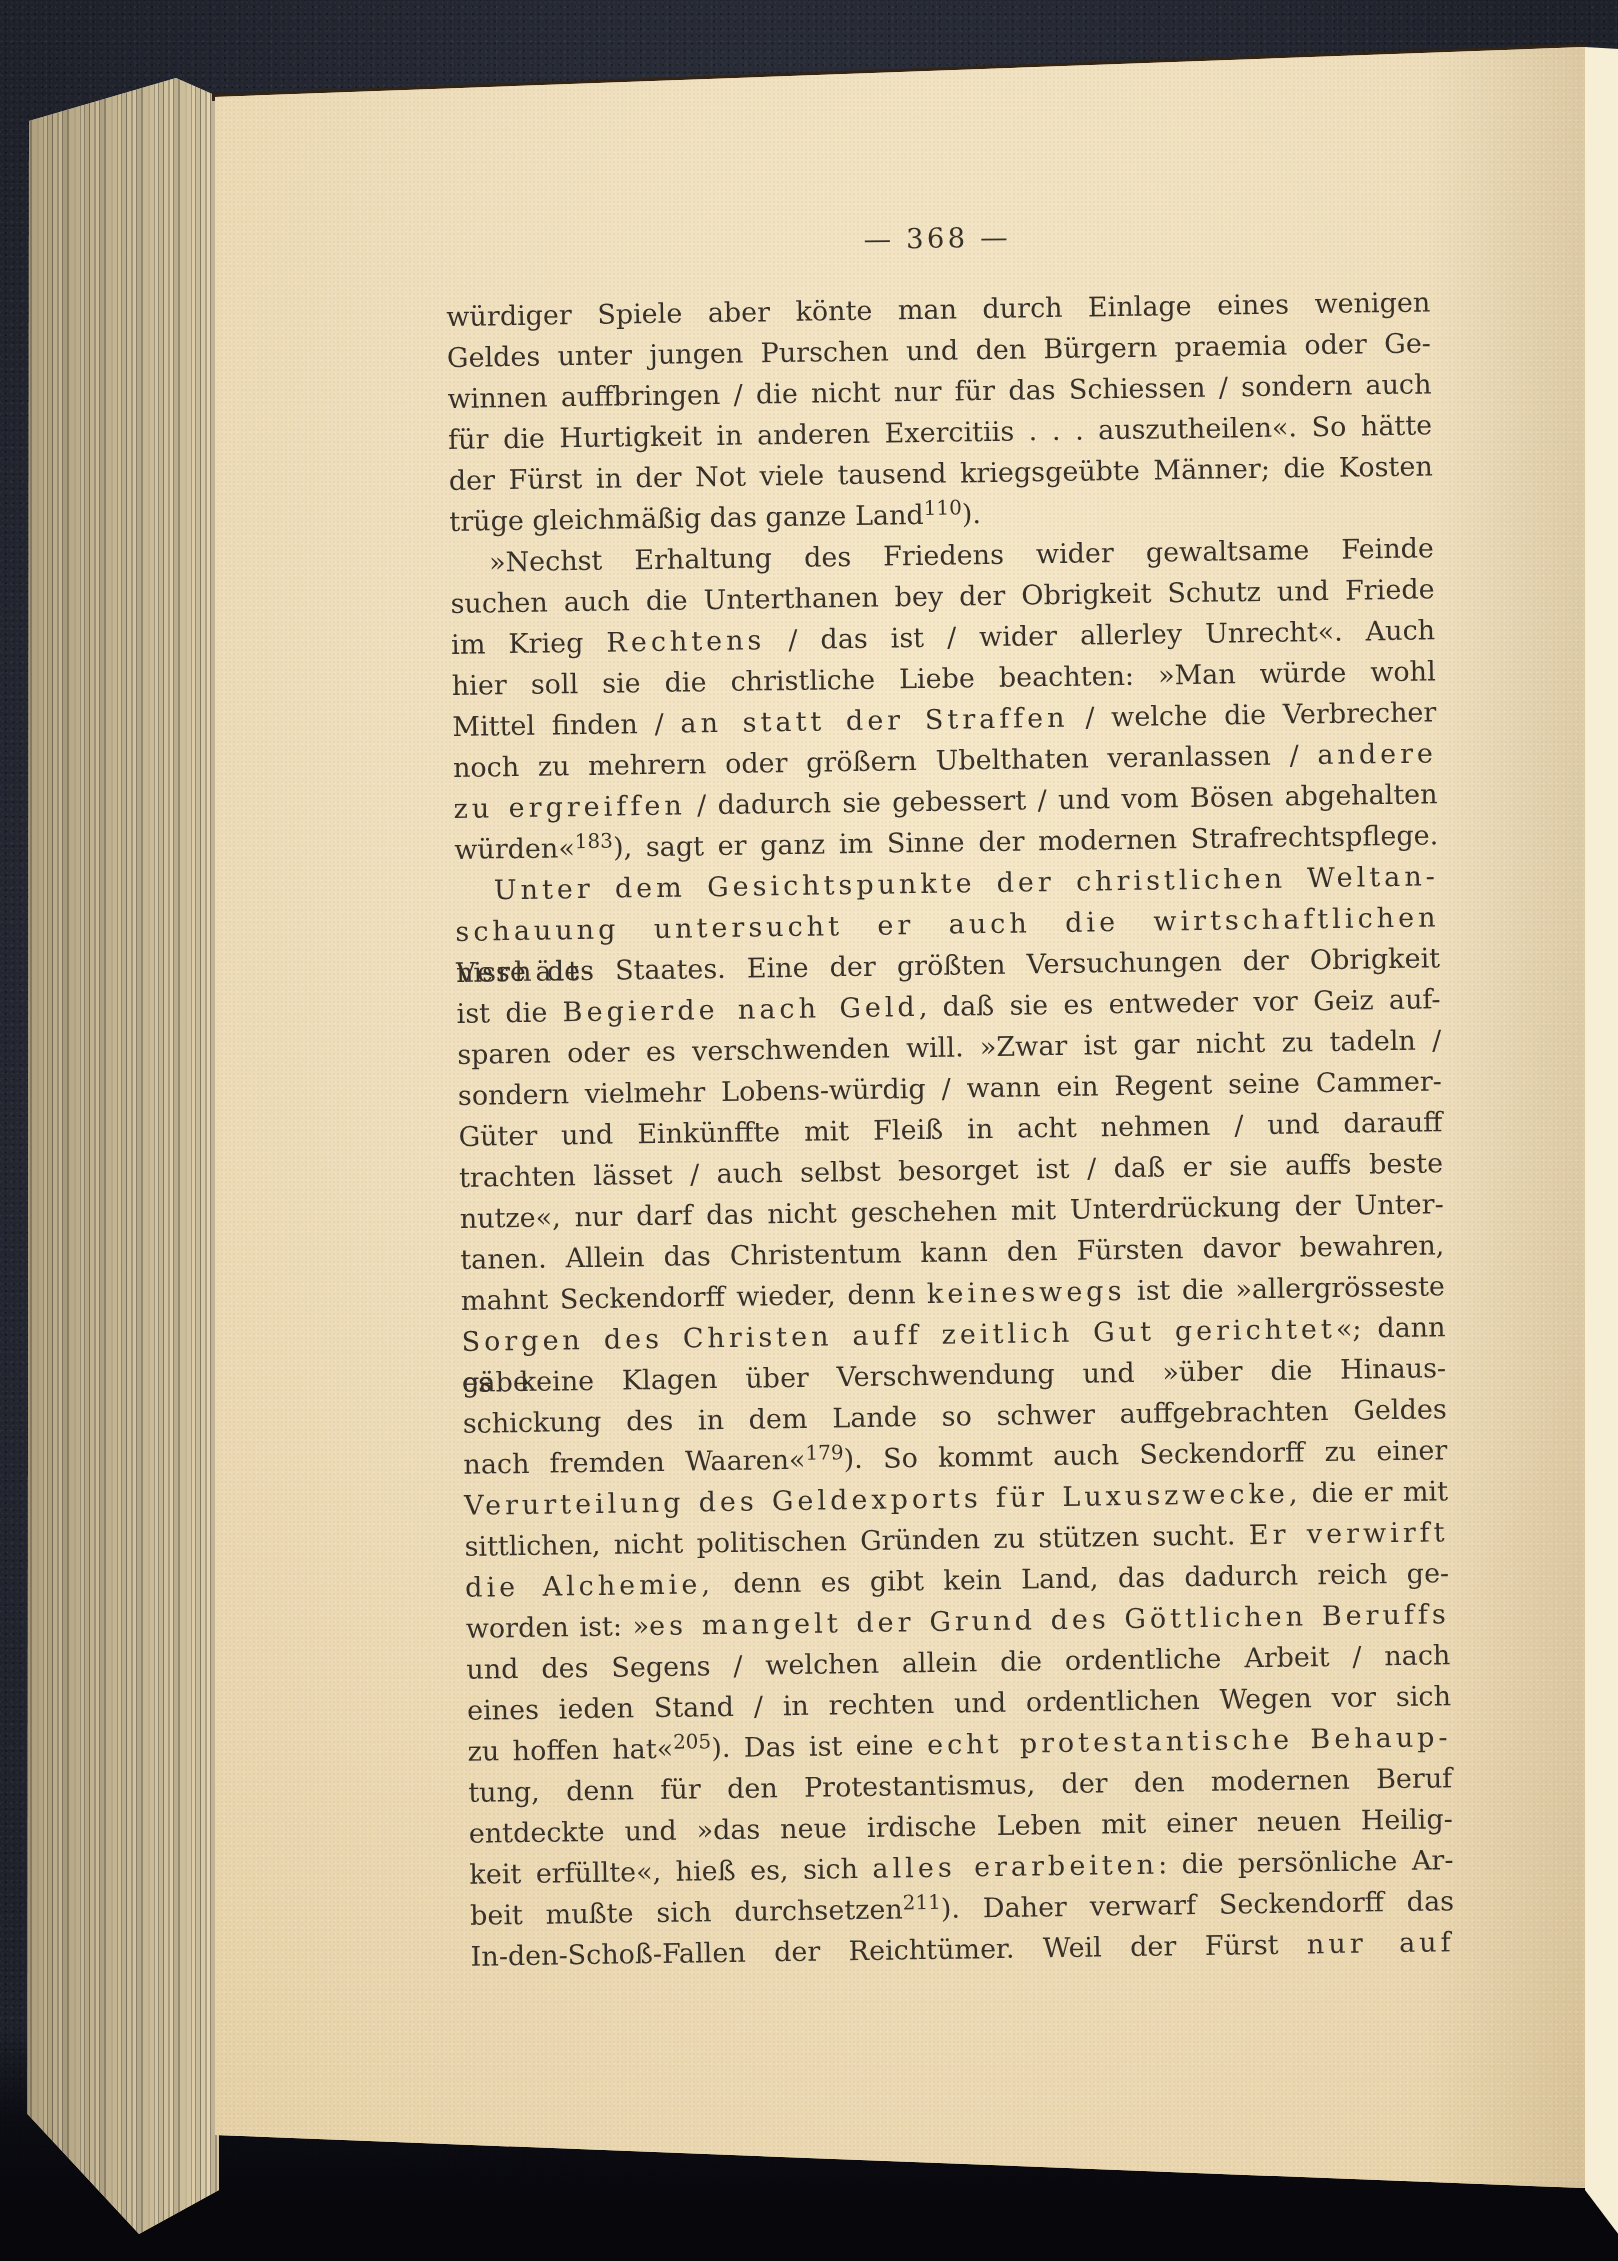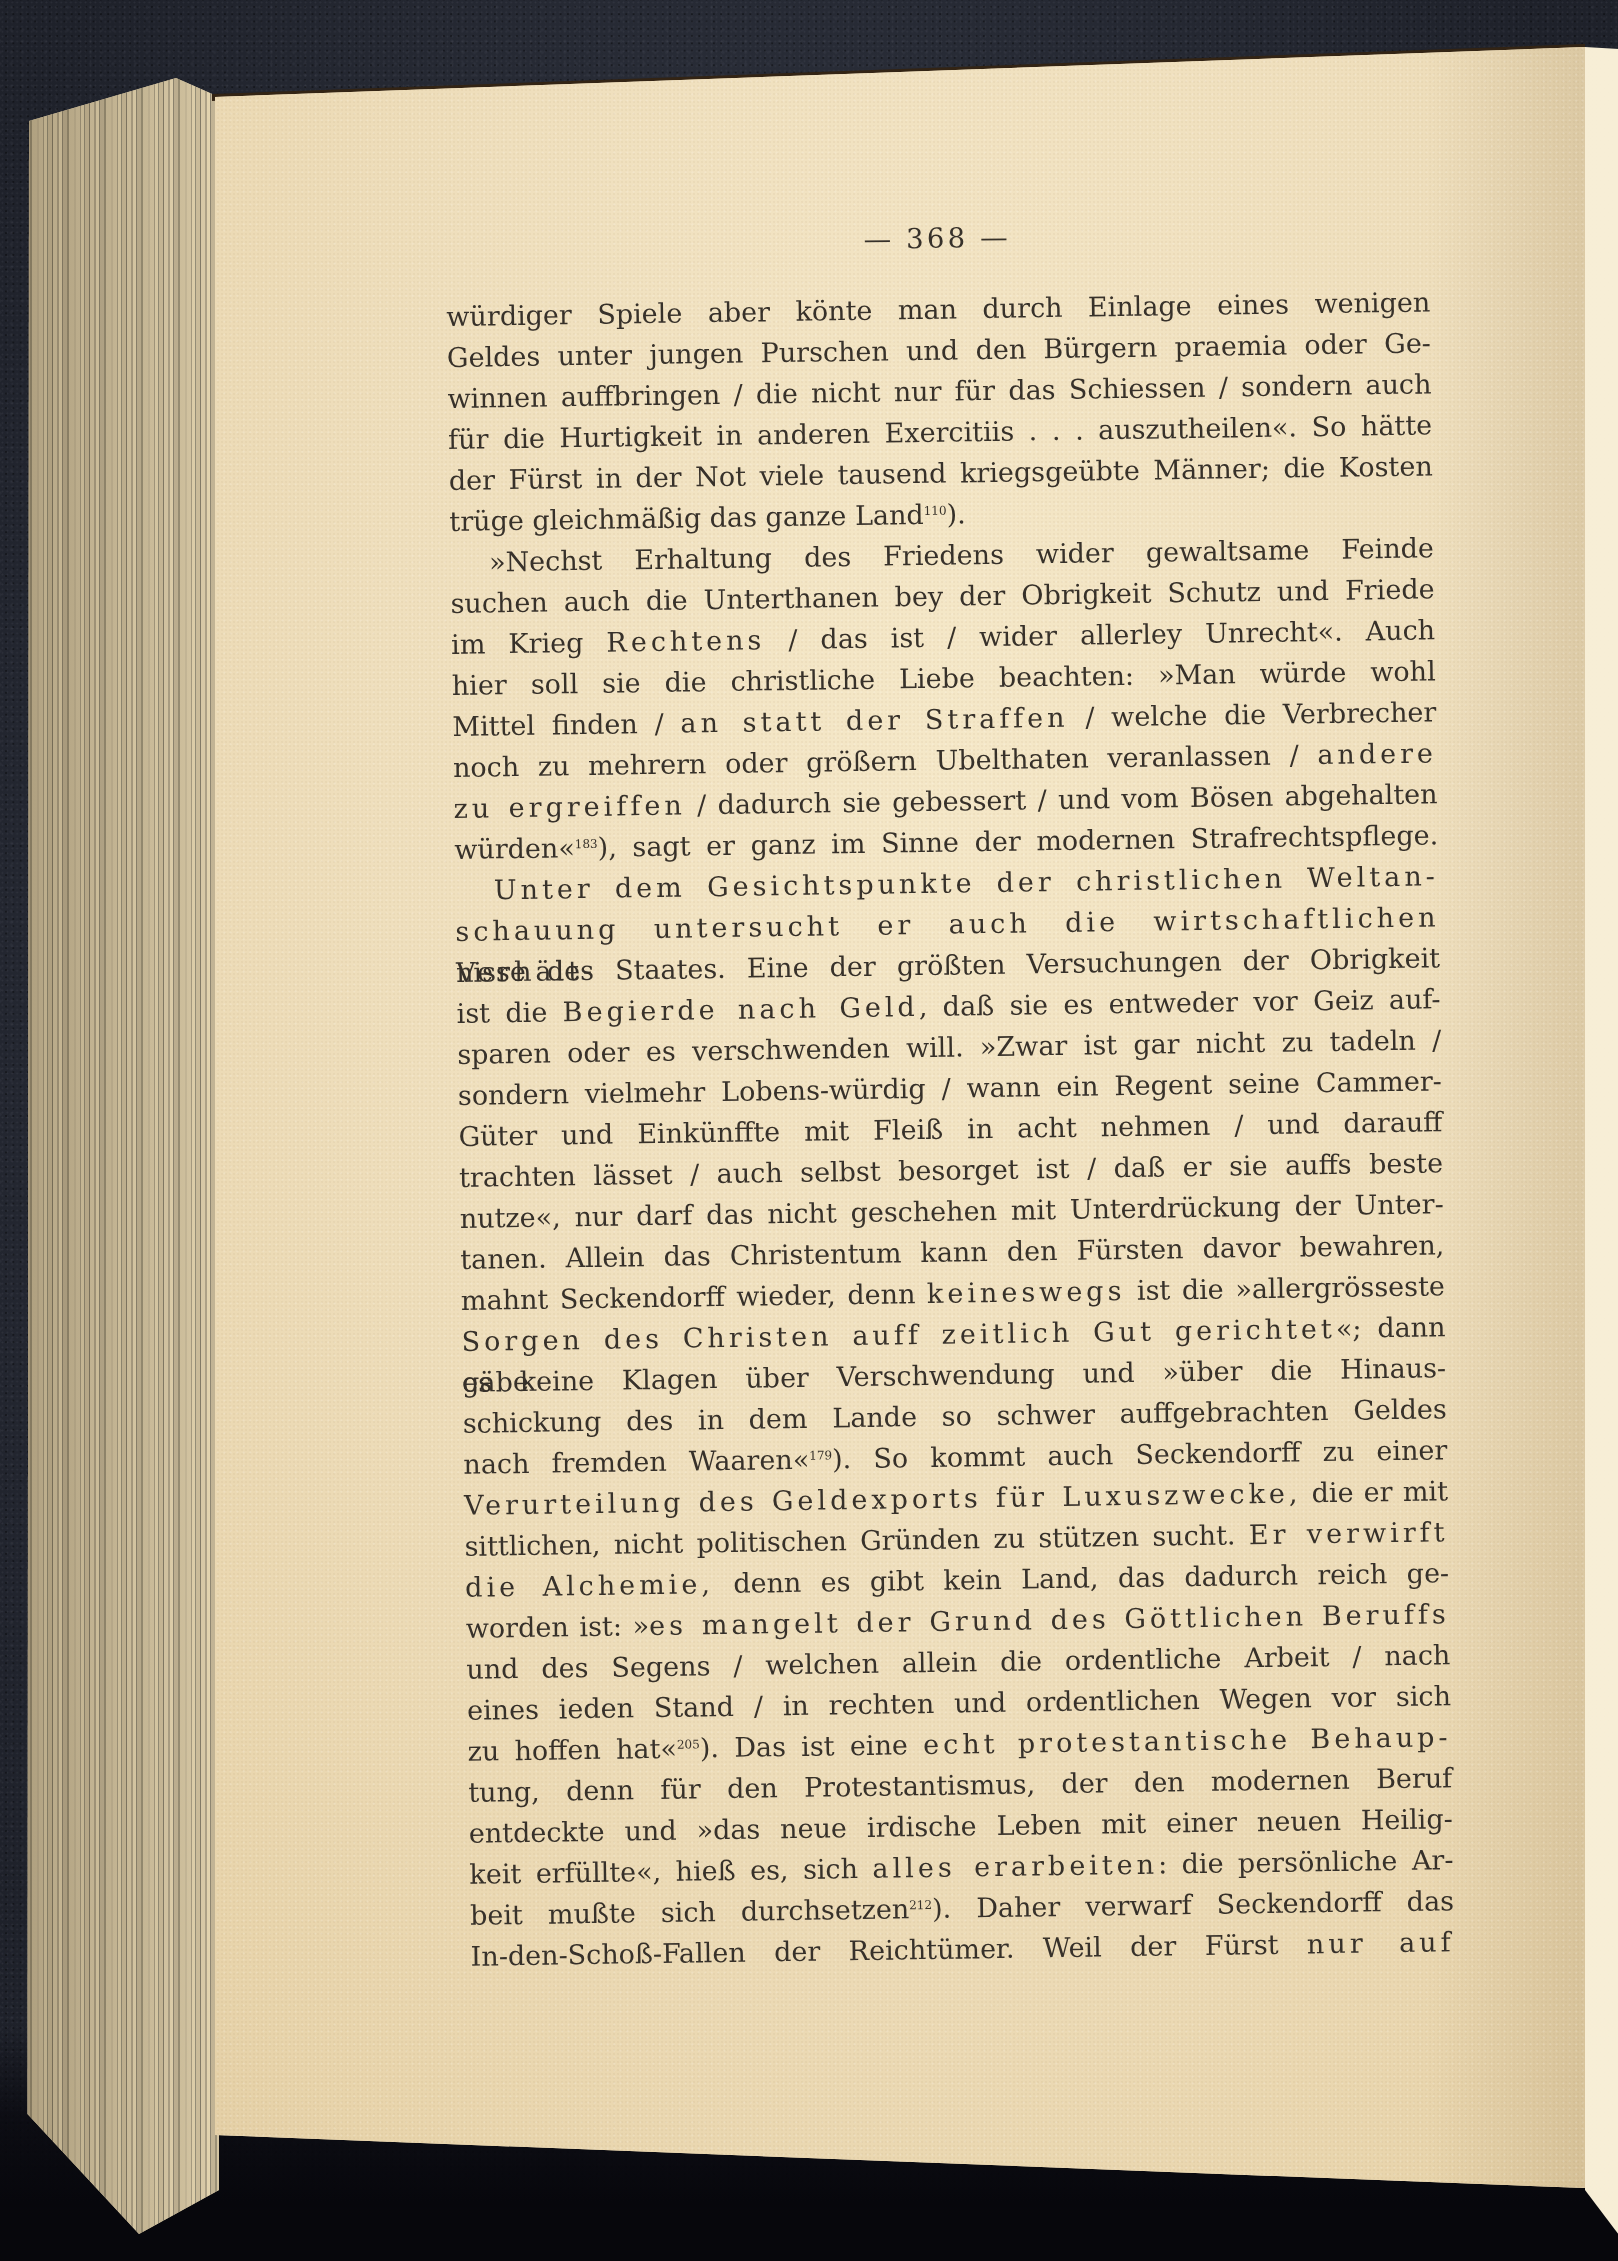--- a/index.html
+++ b/index.html
@@ -79,21 +79,21 @@
     font-size:27.5px;letter-spacing:3.2px;margin-bottom:31px;
   }
   .line{
     font-size:27px;line-height:41px;height:41px;
     text-align:justify;text-align-last:justify;
     white-space:normal;
   }
   .line.end{text-align-last:left;}
   .line.ind{text-indent:39px;}
   .sp{letter-spacing:4px;}
-  sup{font-size:12px;line-height:0;position:relative;top:-9px;vertical-align:baseline;letter-spacing:0;}
+  sup{font-size:20px;line-height:0;position:relative;top:-9px;vertical-align:baseline;letter-spacing:0;}
 </style>
 </head>
 <body>
 
 <div class="backdrop"></div>
 <div class="floor"></div>
 <div class="page-stack"></div>
 <div class="edge-top"></div>
 <div class="book-page"></div>
 <div class="facing-page"></div>
@@ -133,17 +133,17 @@
       <div class="line"><span class="sp">Verurteilung des Geldexports für Luxuszwecke,</span><span> die er mit</span></div>
       <div class="line"><span>sittlichen, nicht politischen Gründen zu stützen sucht.  </span><span class="sp">Er verwirft</span></div>
       <div class="line"><span class="sp">die Alchemie,</span><span> denn es gibt kein Land, das dadurch reich ge-</span></div>
       <div class="line"><span>worden ist: »</span><span class="sp">es mangelt der Grund des Göttlichen Beruffs</span></div>
       <div class="line"><span>und des Segens / welchen allein die ordentliche Arbeit / nach</span></div>
       <div class="line"><span>eines ieden Stand / in rechten und ordentlichen Wegen vor sich</span></div>
       <div class="line"><span>zu hoffen hat«</span><sup>205</sup><span>).  Das ist eine </span><span class="sp">echt protestantische Behaup-</span></div>
       <div class="line"><span>tung, denn für den Protestantismus, der den modernen Beruf</span></div>
       <div class="line"><span>entdeckte und »das neue irdische Leben mit einer neuen Heilig-</span></div>
       <div class="line"><span>keit erfüllte«, hieß es, sich </span><span class="sp">alles erarbeiten</span><span>: die persönliche Ar-</span></div>
-      <div class="line"><span>beit mußte sich durchsetzen</span><sup>212</sup><span>).  Daher verwarf Seckendorff das</span></div>
+      <div class="line"><span>beit mußte sich durchsetzen</span><sup>211</sup><span>).  Daher verwarf Seckendorff das</span></div>
       <div class="line"><span>In-den-Schoß-Fallen der Reichtümer.  Weil der Fürst </span><span class="sp">nur auf</span></div>
     </div>
 </div>
 
 
 </body></html>

